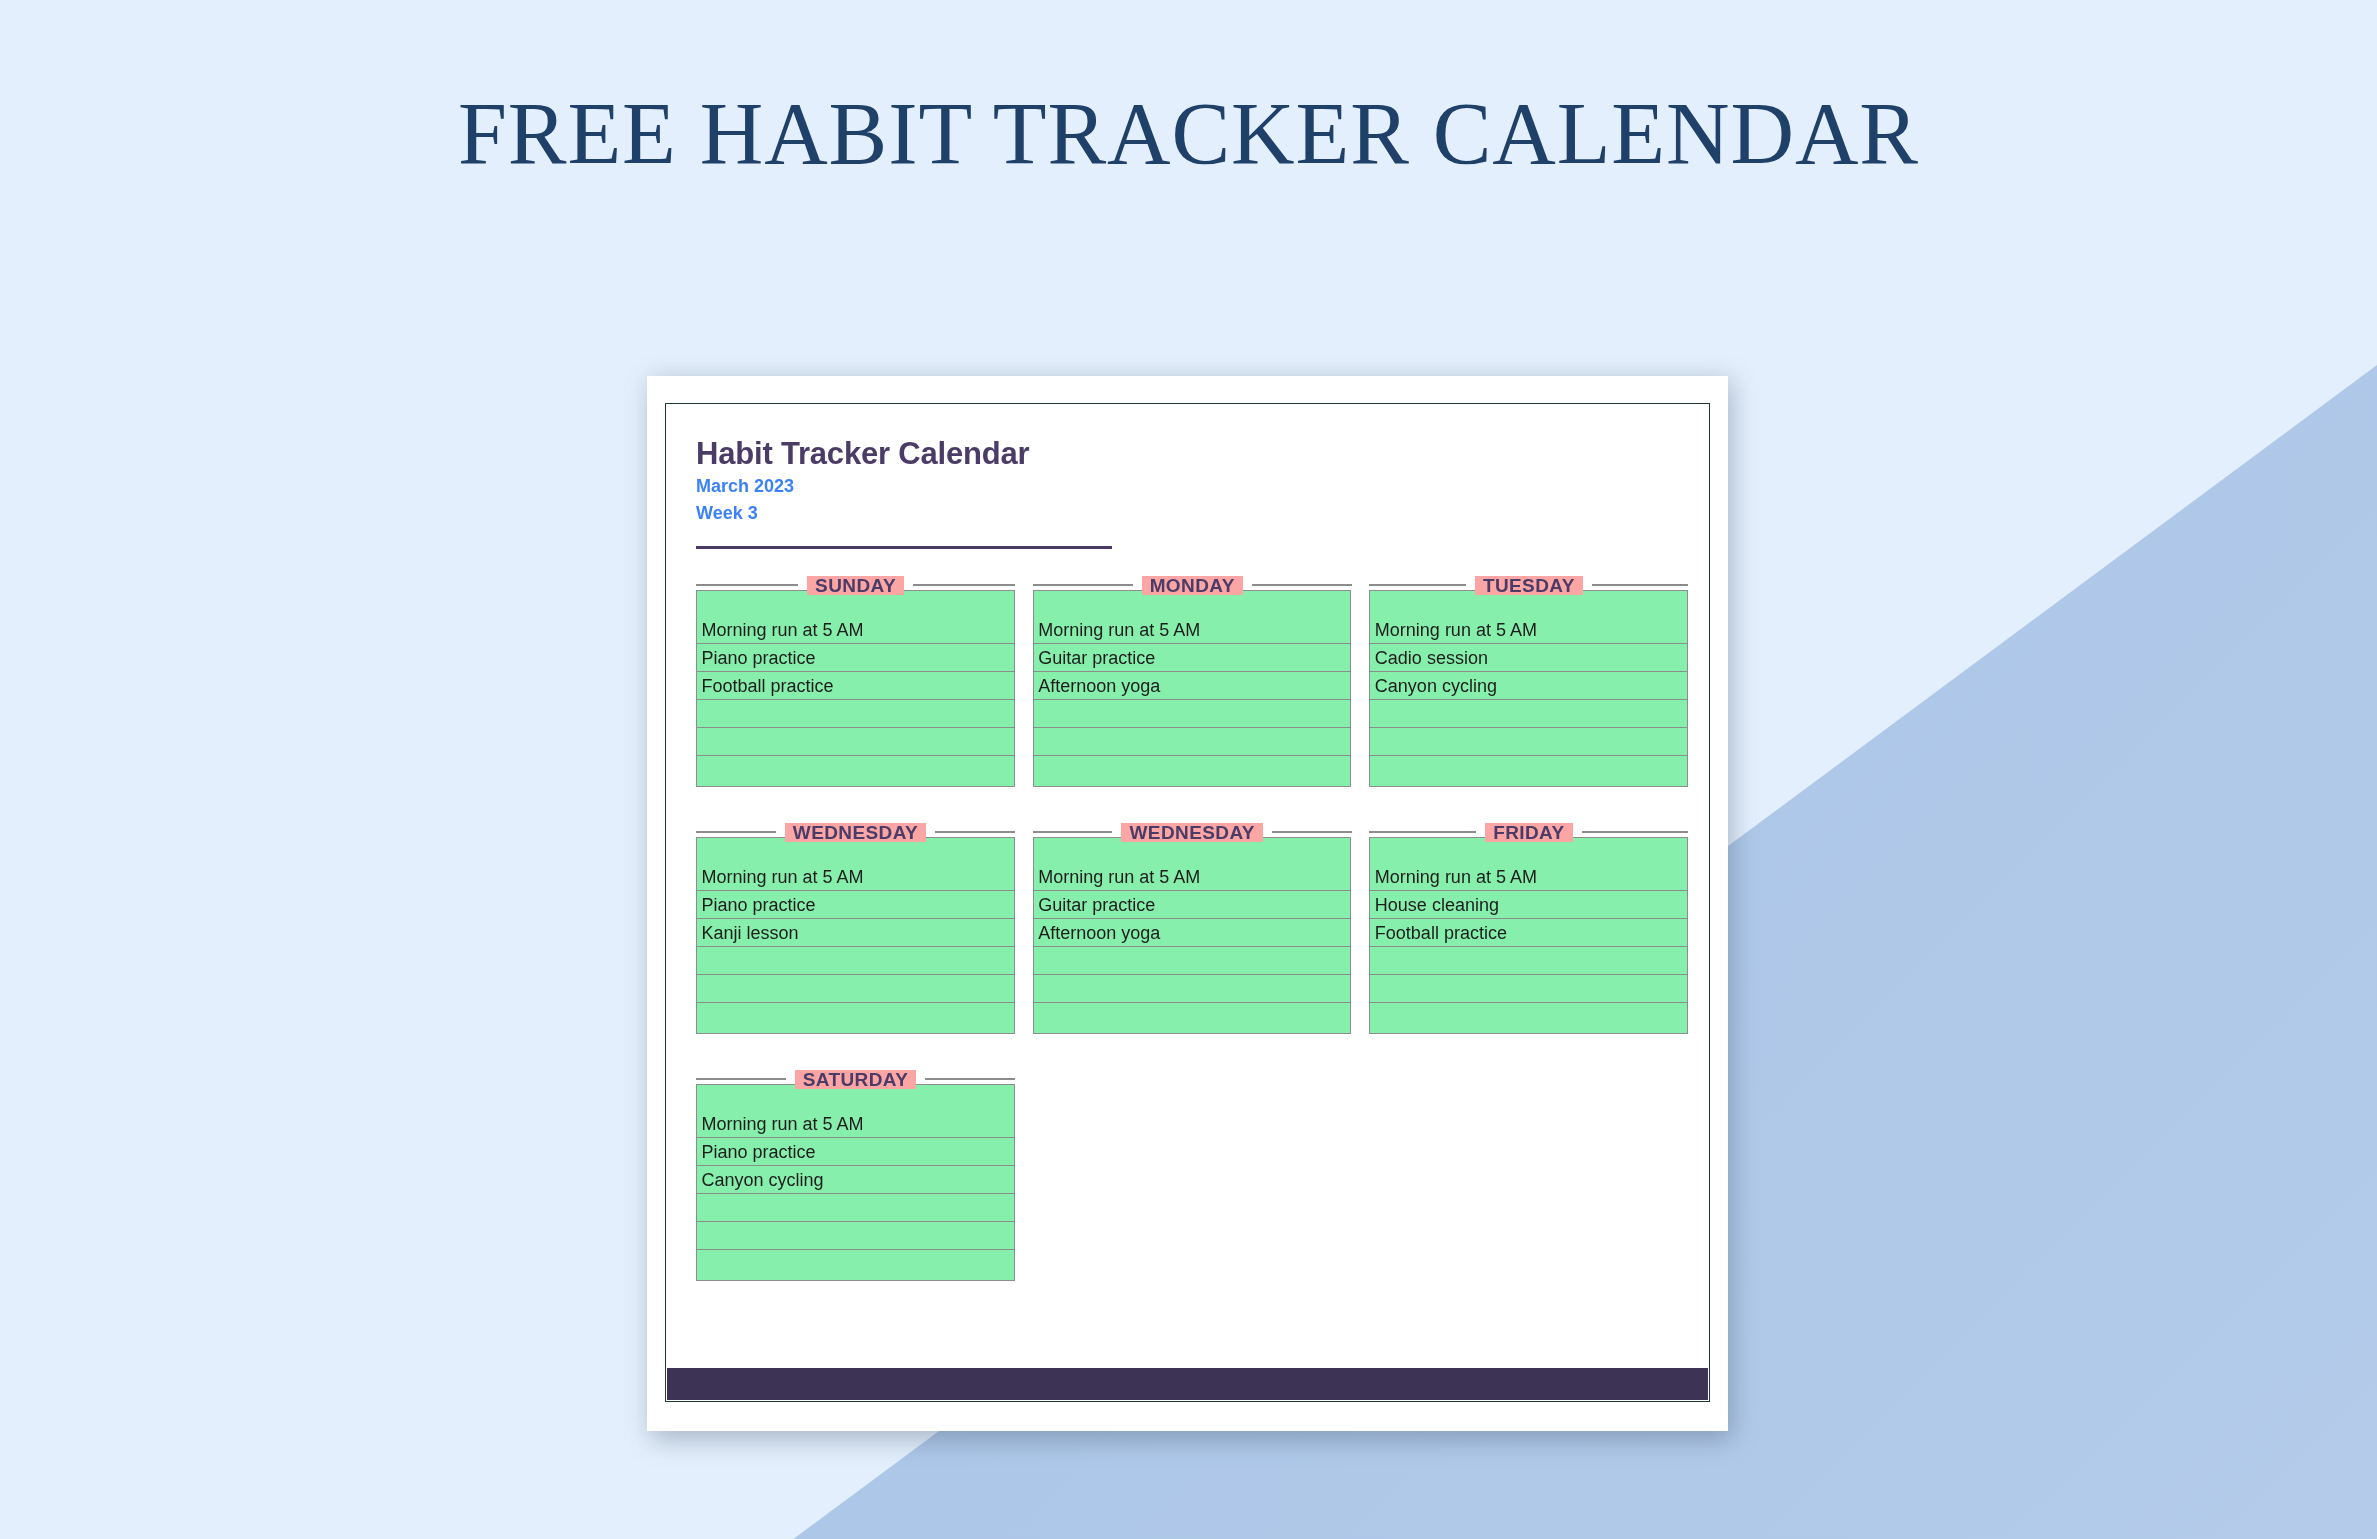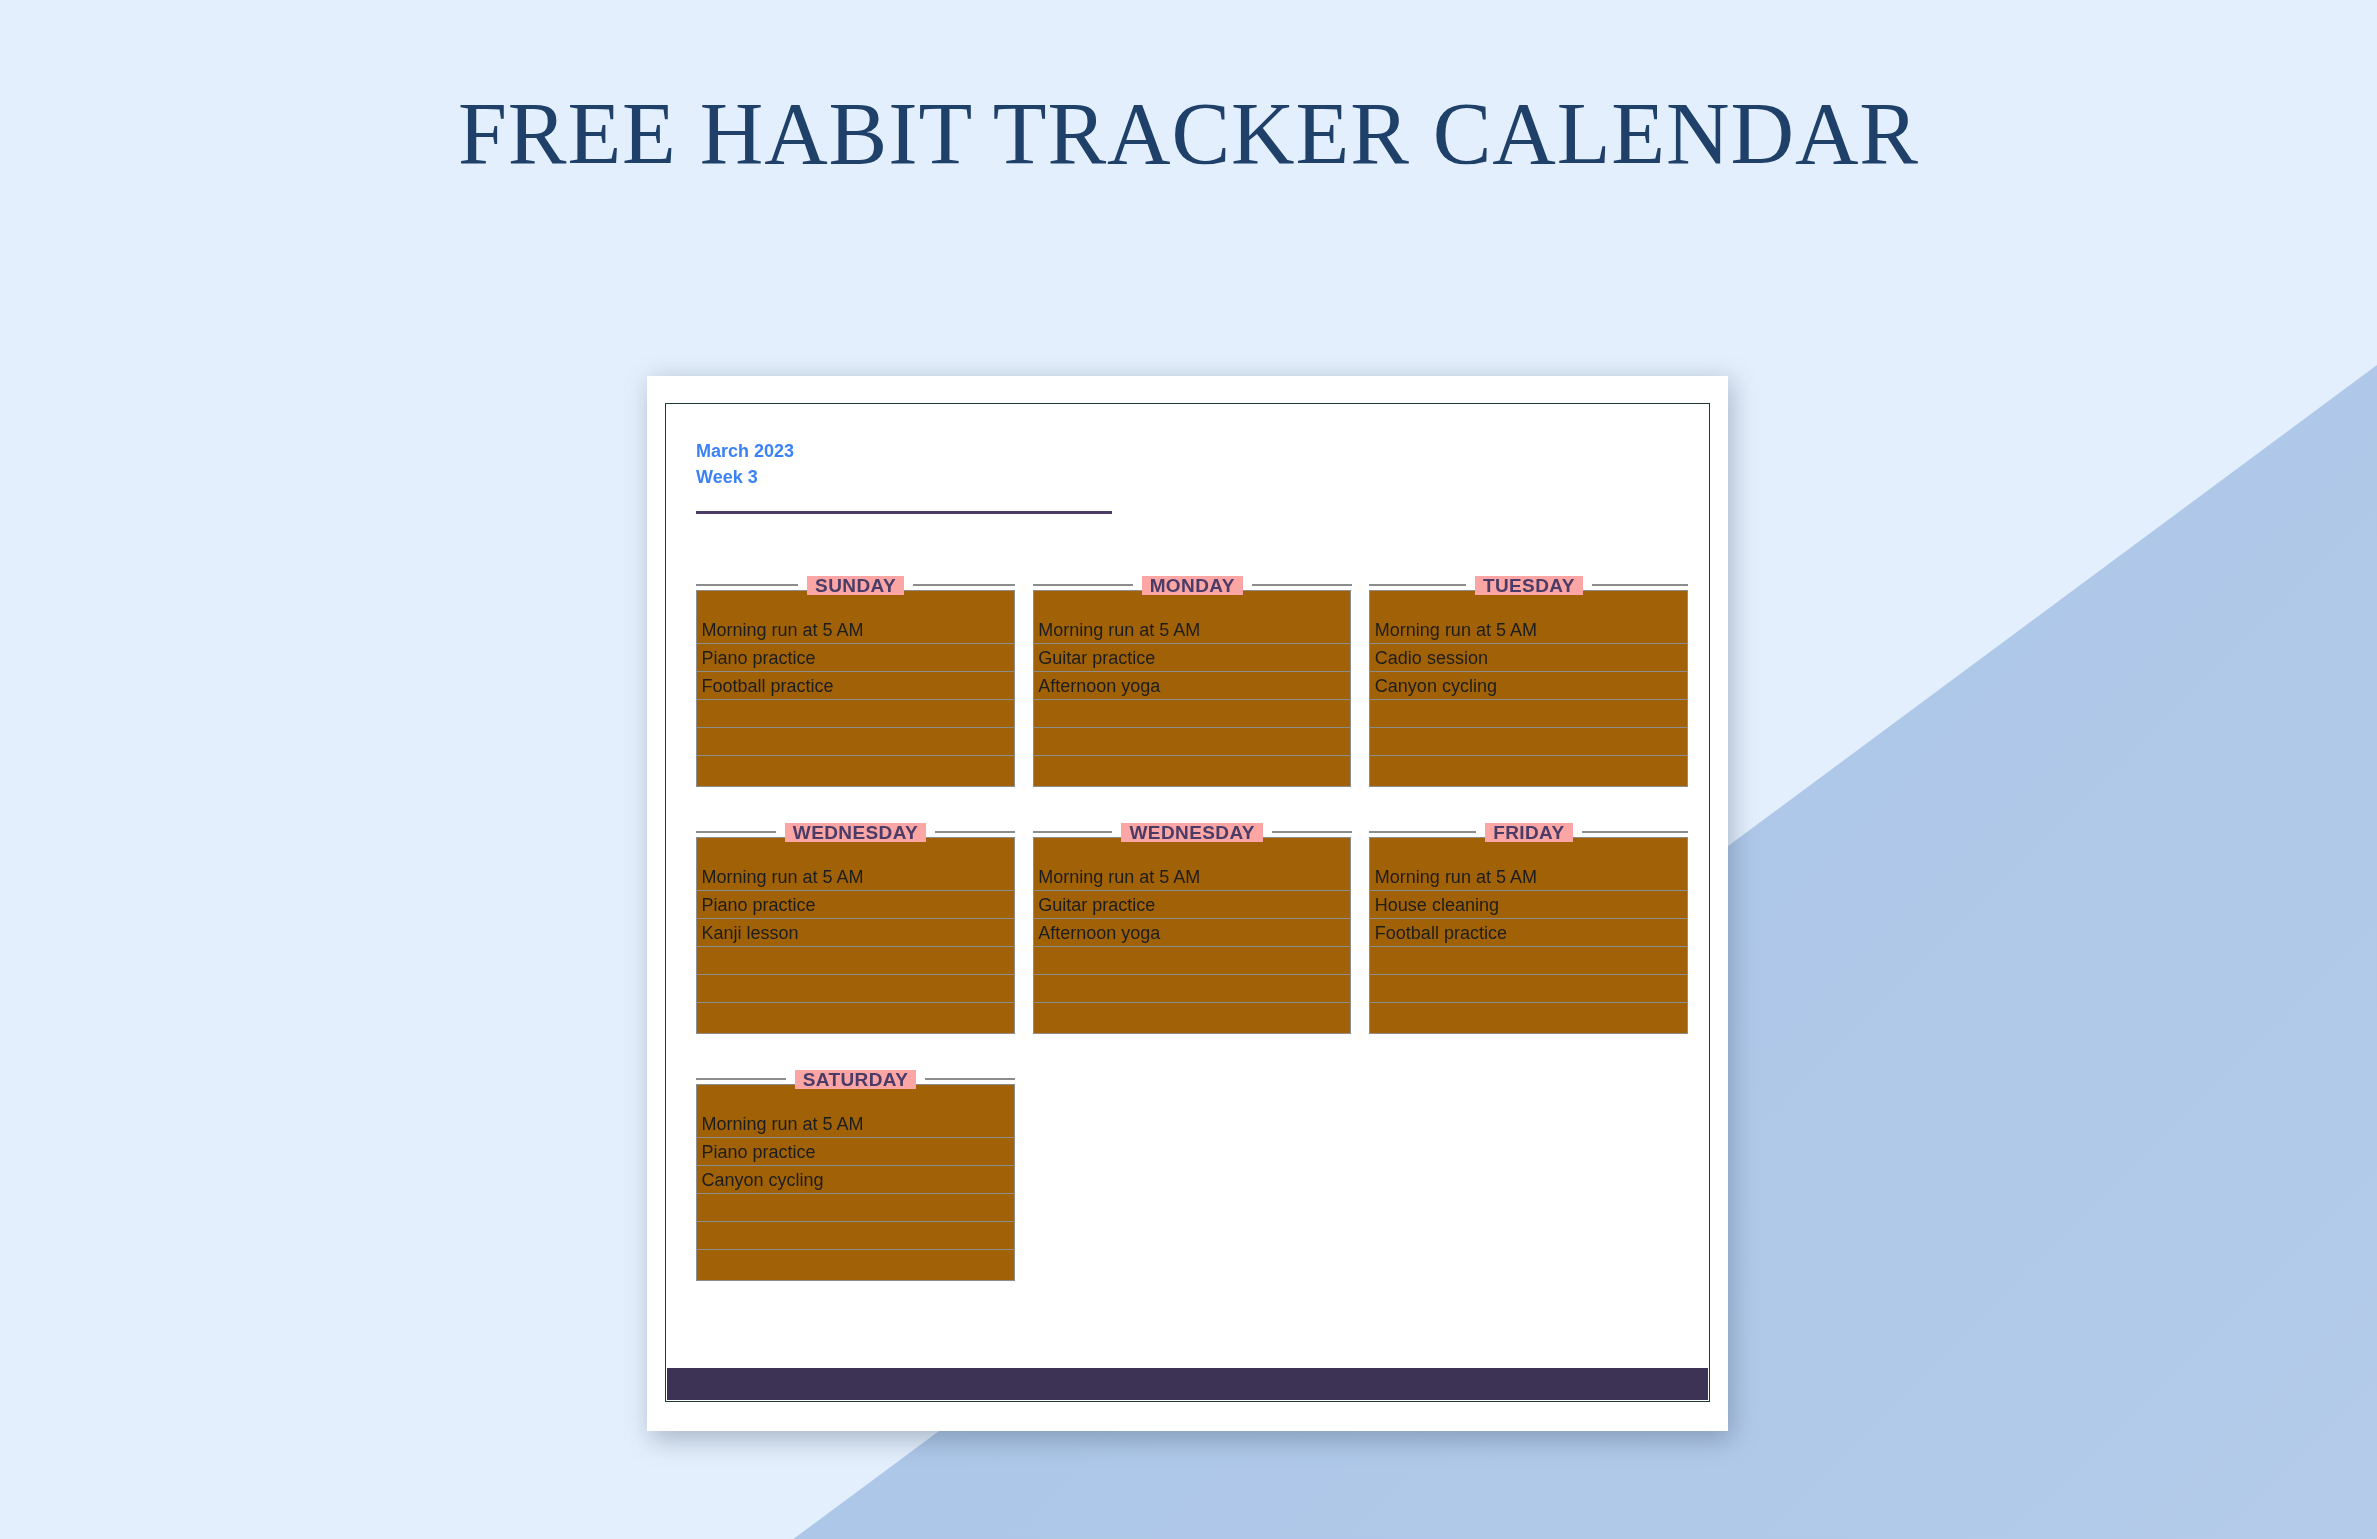--- a/index.html
+++ b/index.html
@@ -165,21 +165,21 @@
     letter-spacing: 0.4px;
     color: #4a3c66;
     background: #fca5a5;
     padding: 0 8px;
     white-space: nowrap;
     line-height: 1;
   }
   .day-box {
     border: 1.8px solid #8d8d8d;
     box-sizing: border-box;
-    background: #a16207;
+    background: #86efac;
   }
   .day-row {
     height: 28px;
     border-bottom: 1.8px solid #8d8d8d;
     box-sizing: border-box;
     display: flex;
     align-items: center;
     padding-left: 4.5px;
     font-size: 18px;
     color: #1d1d1d;
@@ -207,20 +207,21 @@
   <h1 class="headline">FREE HABIT TRACKER CALENDAR</h1>
 </div>
 
 <div class="page-shadow"></div>
 
 <div class="page">
   <div class="page-inner-border"></div>
   <div class="footer-bar"></div>
 
   <div class="doc-header">
+    <div class="doc-title">Habit Tracker Calendar</div>
     <div class="doc-sub">March 2023</div>
     <div class="doc-sub">Week 3</div>
     <div class="doc-rule"></div>
   </div>
 
   <div class="grid">
     <div class="grid-row">
       <div class="day">
         <div class="day-head">
           <span class="rule"></span>

